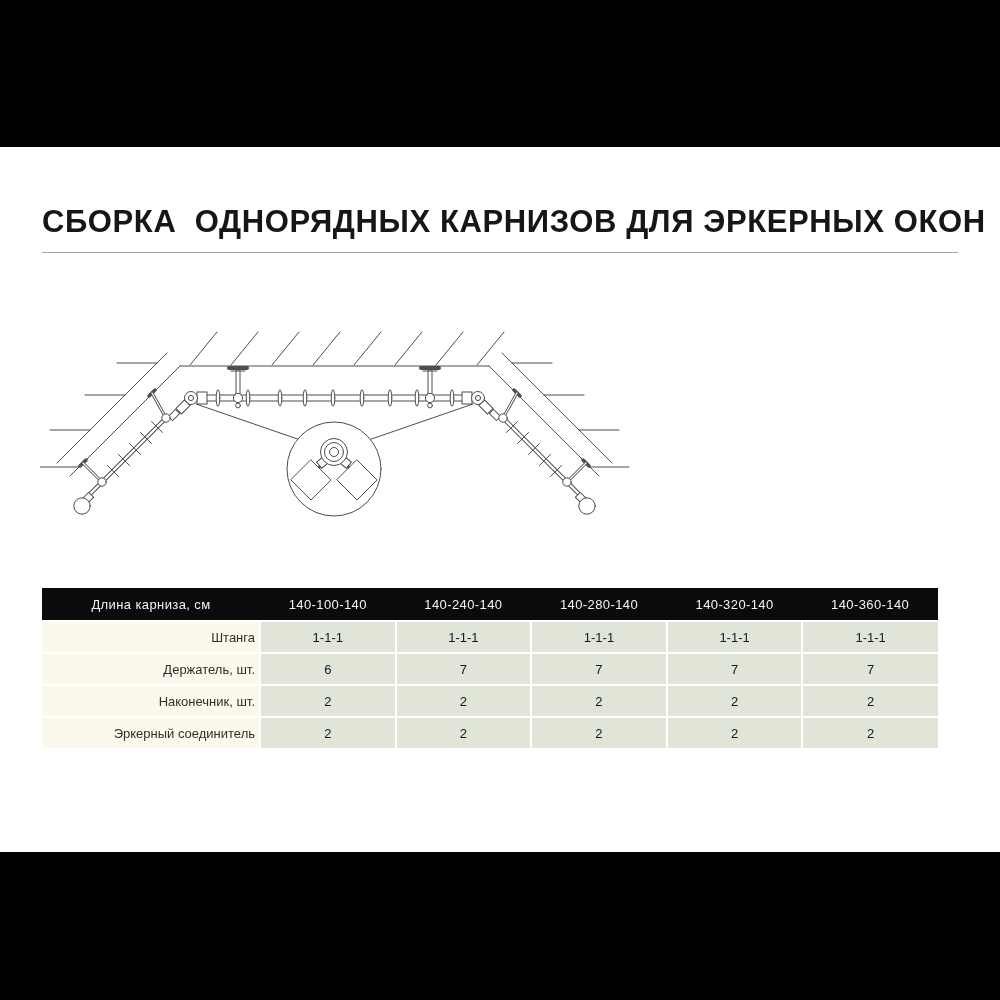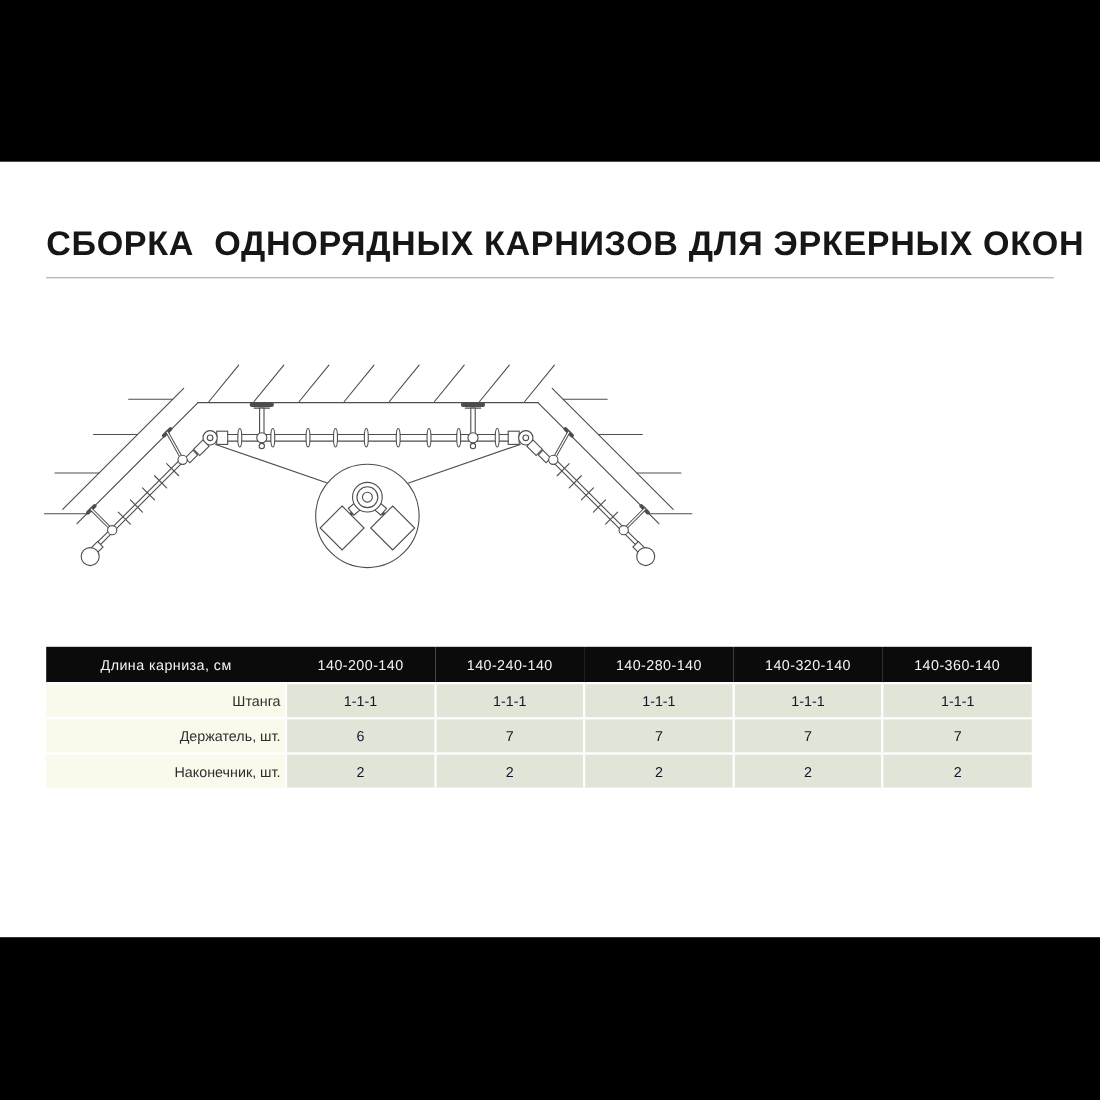--- a/index.html
+++ b/index.html
@@ -198,21 +198,21 @@
         <col class="c-label">
         <col>
         <col>
         <col>
         <col>
         <col>
       </colgroup>
     <thead>
       <tr>
         <th>Длина карниза, см</th>
-        <th>140-200-140</th>
+        <th>140-100-140</th>
         <th>140-240-140</th>
         <th>140-280-140</th>
         <th>140-320-140</th>
         <th>140-360-140</th>
       </tr>
     </thead>
     <tbody>
       <tr>
         <td class="lbl">Штанга</td>
         <td class="val">1-1-1</td>
@@ -230,17 +230,25 @@
         <td class="val">7</td>
       </tr>
       <tr>
         <td class="lbl">Наконечник, шт.</td>
         <td class="val">2</td>
         <td class="val">2</td>
         <td class="val">2</td>
         <td class="val">2</td>
         <td class="val">2</td>
       </tr>
+      <tr>
+        <td class="lbl">Эркерный соединитель</td>
+        <td class="val">2</td>
+        <td class="val">2</td>
+        <td class="val">2</td>
+        <td class="val">2</td>
+        <td class="val">2</td>
+      </tr>
     </tbody>
   </table>
 
   <div class="bar bottom"></div>
 </div>
 
 </body></html>

